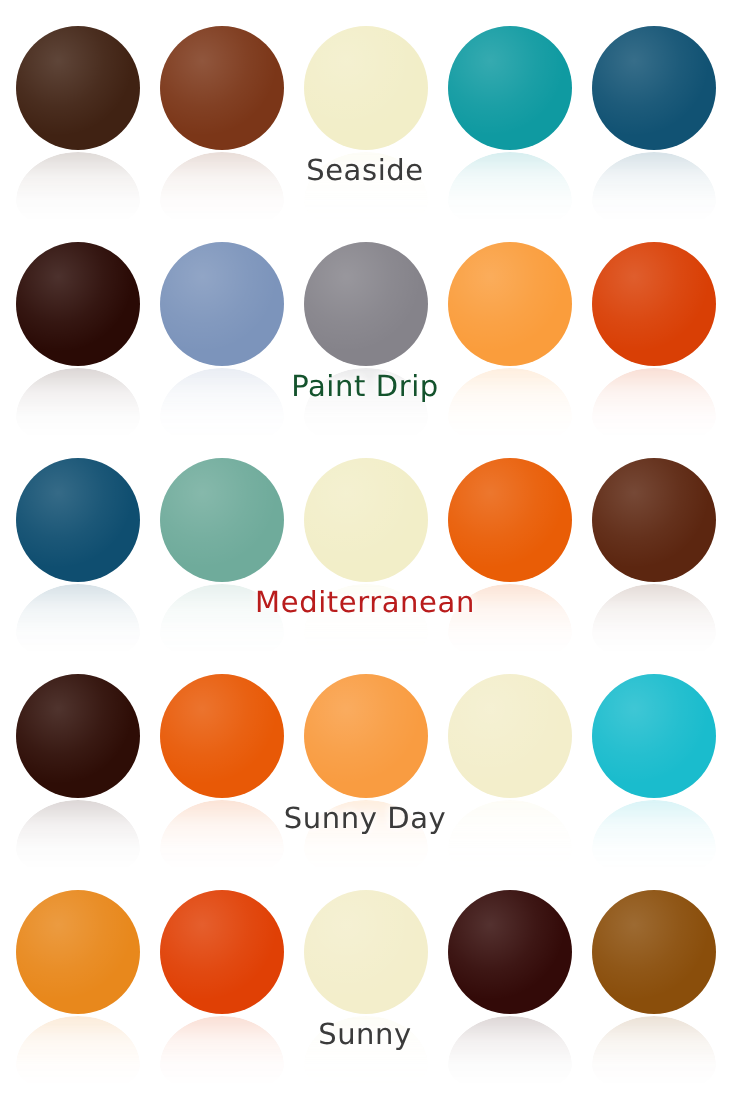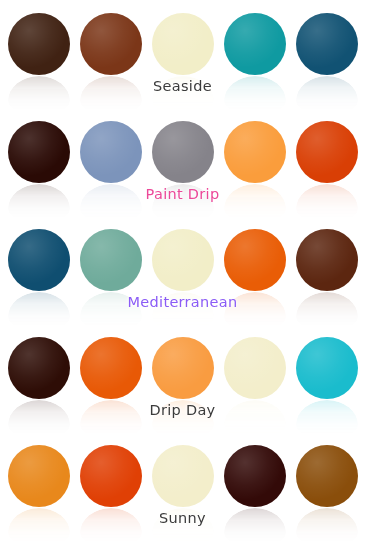--- a/index.html
+++ b/index.html
@@ -150,21 +150,21 @@
         </div>
         <div class="swatch">
           <div class="swatch-dot" style="background: rgb(250, 157, 60);"></div>
           <div class="swatch-reflection" style="background: rgb(250, 157, 60);"></div>
         </div>
         <div class="swatch">
           <div class="swatch-dot" style="background: rgb(217, 63, 5);"></div>
           <div class="swatch-reflection" style="background: rgb(217, 63, 5);"></div>
         </div>
       </div>
-      <div class="palette-name" style="color: #ec4899;">Paint Drip</div>
+      <div class="palette-name" style="color: #14532d;">Paint Drip</div>
     </div>
     <div class="palette-row">
       <div class="swatch-strip">
         <div class="swatch">
           <div class="swatch-dot" style="background: rgb(15, 78, 112);"></div>
           <div class="swatch-reflection" style="background: rgb(15, 78, 112);"></div>
         </div>
         <div class="swatch">
           <div class="swatch-dot" style="background: rgb(111, 171, 155);"></div>
           <div class="swatch-reflection" style="background: rgb(111, 171, 155);"></div>
@@ -175,21 +175,21 @@
         </div>
         <div class="swatch">
           <div class="swatch-dot" style="background: rgb(233, 93, 6);"></div>
           <div class="swatch-reflection" style="background: rgb(233, 93, 6);"></div>
         </div>
         <div class="swatch">
           <div class="swatch-dot" style="background: rgb(92, 38, 16);"></div>
           <div class="swatch-reflection" style="background: rgb(92, 38, 16);"></div>
         </div>
       </div>
-      <div class="palette-name" style="color: #8b5cf6;">Mediterranean</div>
+      <div class="palette-name" style="color: #b91c1c;">Mediterranean</div>
     </div>
     <div class="palette-row">
       <div class="swatch-strip">
         <div class="swatch">
           <div class="swatch-dot" style="background: rgb(46, 13, 6);"></div>
           <div class="swatch-reflection" style="background: rgb(46, 13, 6);"></div>
         </div>
         <div class="swatch">
           <div class="swatch-dot" style="background: rgb(232, 89, 6);"></div>
           <div class="swatch-reflection" style="background: rgb(232, 89, 6);"></div>
@@ -200,21 +200,21 @@
         </div>
         <div class="swatch">
           <div class="swatch-dot" style="background: rgb(243, 238, 203);"></div>
           <div class="swatch-reflection" style="background: rgb(243, 238, 203);"></div>
         </div>
         <div class="swatch">
           <div class="swatch-dot" style="background: rgb(26, 188, 205);"></div>
           <div class="swatch-reflection" style="background: rgb(26, 188, 205);"></div>
         </div>
       </div>
-      <div class="palette-name" style="color: rgb(59, 59, 59);">Drip Day</div>
+      <div class="palette-name" style="color: rgb(59, 59, 59);">Sunny Day</div>
     </div>
     <div class="palette-row">
       <div class="swatch-strip">
         <div class="swatch">
           <div class="swatch-dot" style="background: rgb(232, 136, 28);"></div>
           <div class="swatch-reflection" style="background: rgb(232, 136, 28);"></div>
         </div>
         <div class="swatch">
           <div class="swatch-dot" style="background: rgb(224, 64, 5);"></div>
           <div class="swatch-reflection" style="background: rgb(224, 64, 5);"></div>

